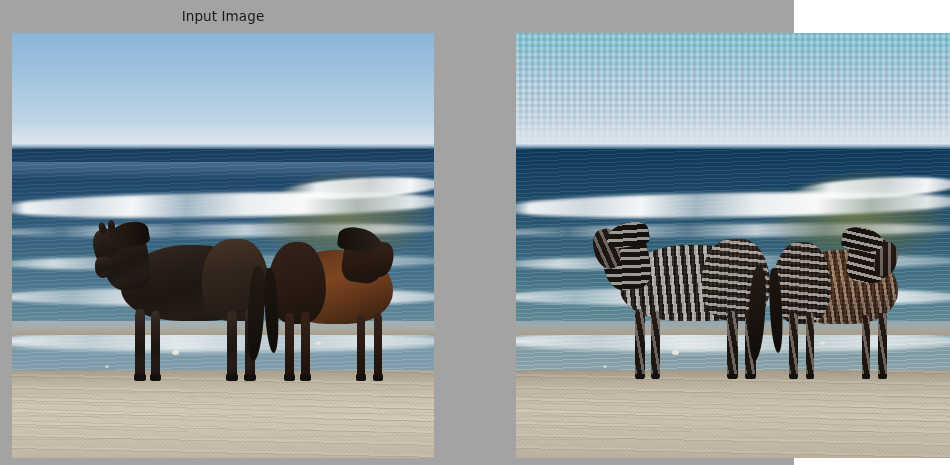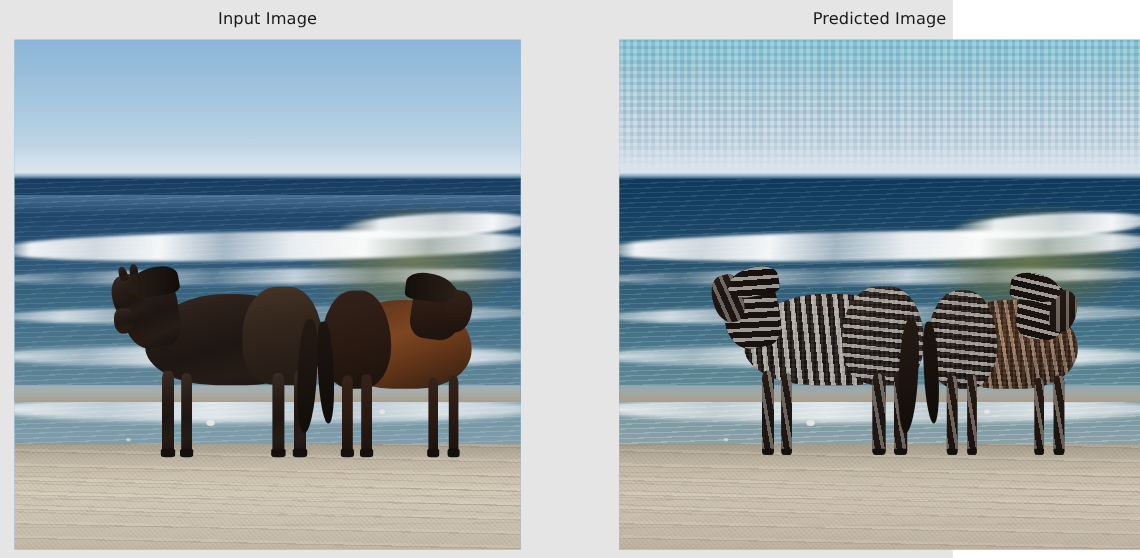--- a/index.html
+++ b/index.html
@@ -11,21 +11,21 @@
     width: 950px;
     height: 465px;
     overflow: hidden;
     font-family: "DejaVu Sans", sans-serif;
   }
 
   #figure {
     position: relative;
     width: 794px;
     height: 465px;
-    background: #e5e5e5;
+    background: #a3a3a3;
   }
 
   
   .panel-title {
     position: absolute;
     top: 6px;
     font-size: 13.5px;
     color: #1a1a1a;
     text-align: center;
     letter-spacing: 0.1px;
@@ -516,21 +516,20 @@
           </div>
         <div class="leg coat-bay-dark" style="left:78%;top:55%;width:6%;height:45%;">
             <span class="hoof"></span>
           </div>
         <div class="tail" style="left:0%;top:24%;width:9%;height:58%;background:linear-gradient(180deg,#1d1510,#100c09);border-radius:40% 40% 50% 50%;transform:rotate(-3deg);"></div>
       </div>
 
     </div>
   </div>
 
-  <div class="panel-title" id="title-right">Predicted Image</div>
 
   <div class="axes" id="axes-right">
     <div class="scene">
 
       <div class="sky sky-pred">
         <div class="checker"></div>
         <div class="checker-fade"></div>
         <div class="haze"></div>
       </div>
 

